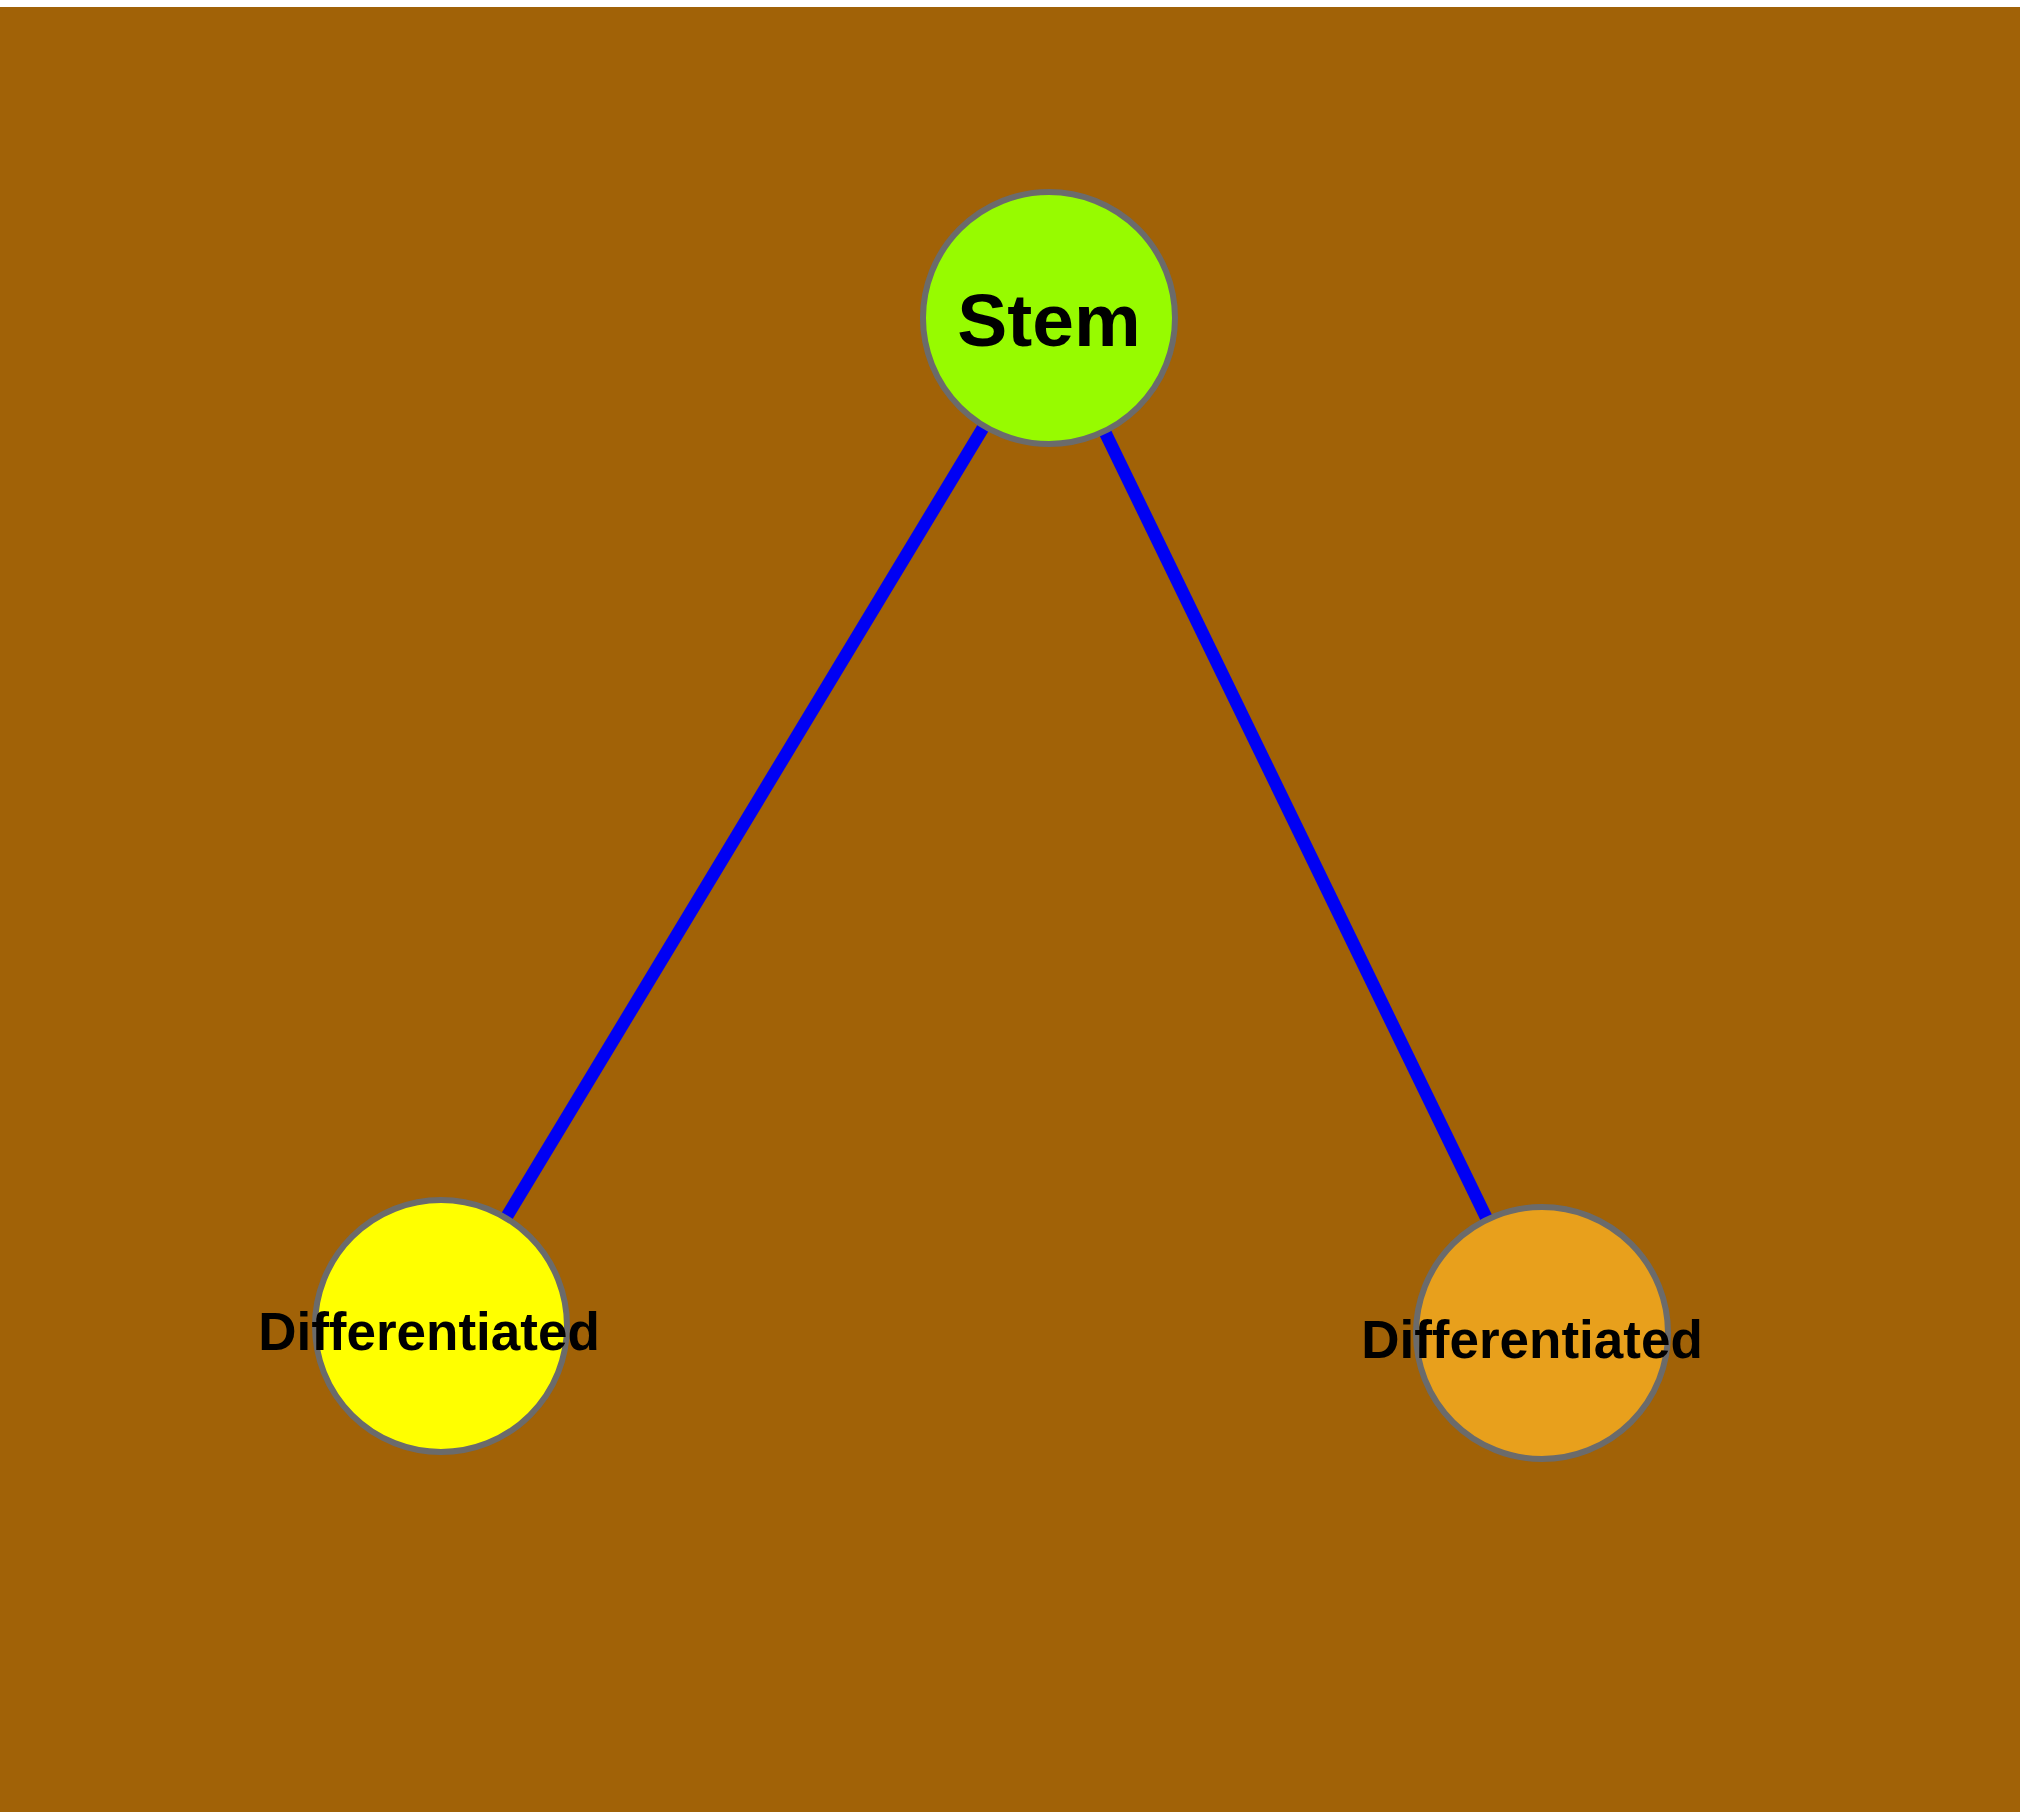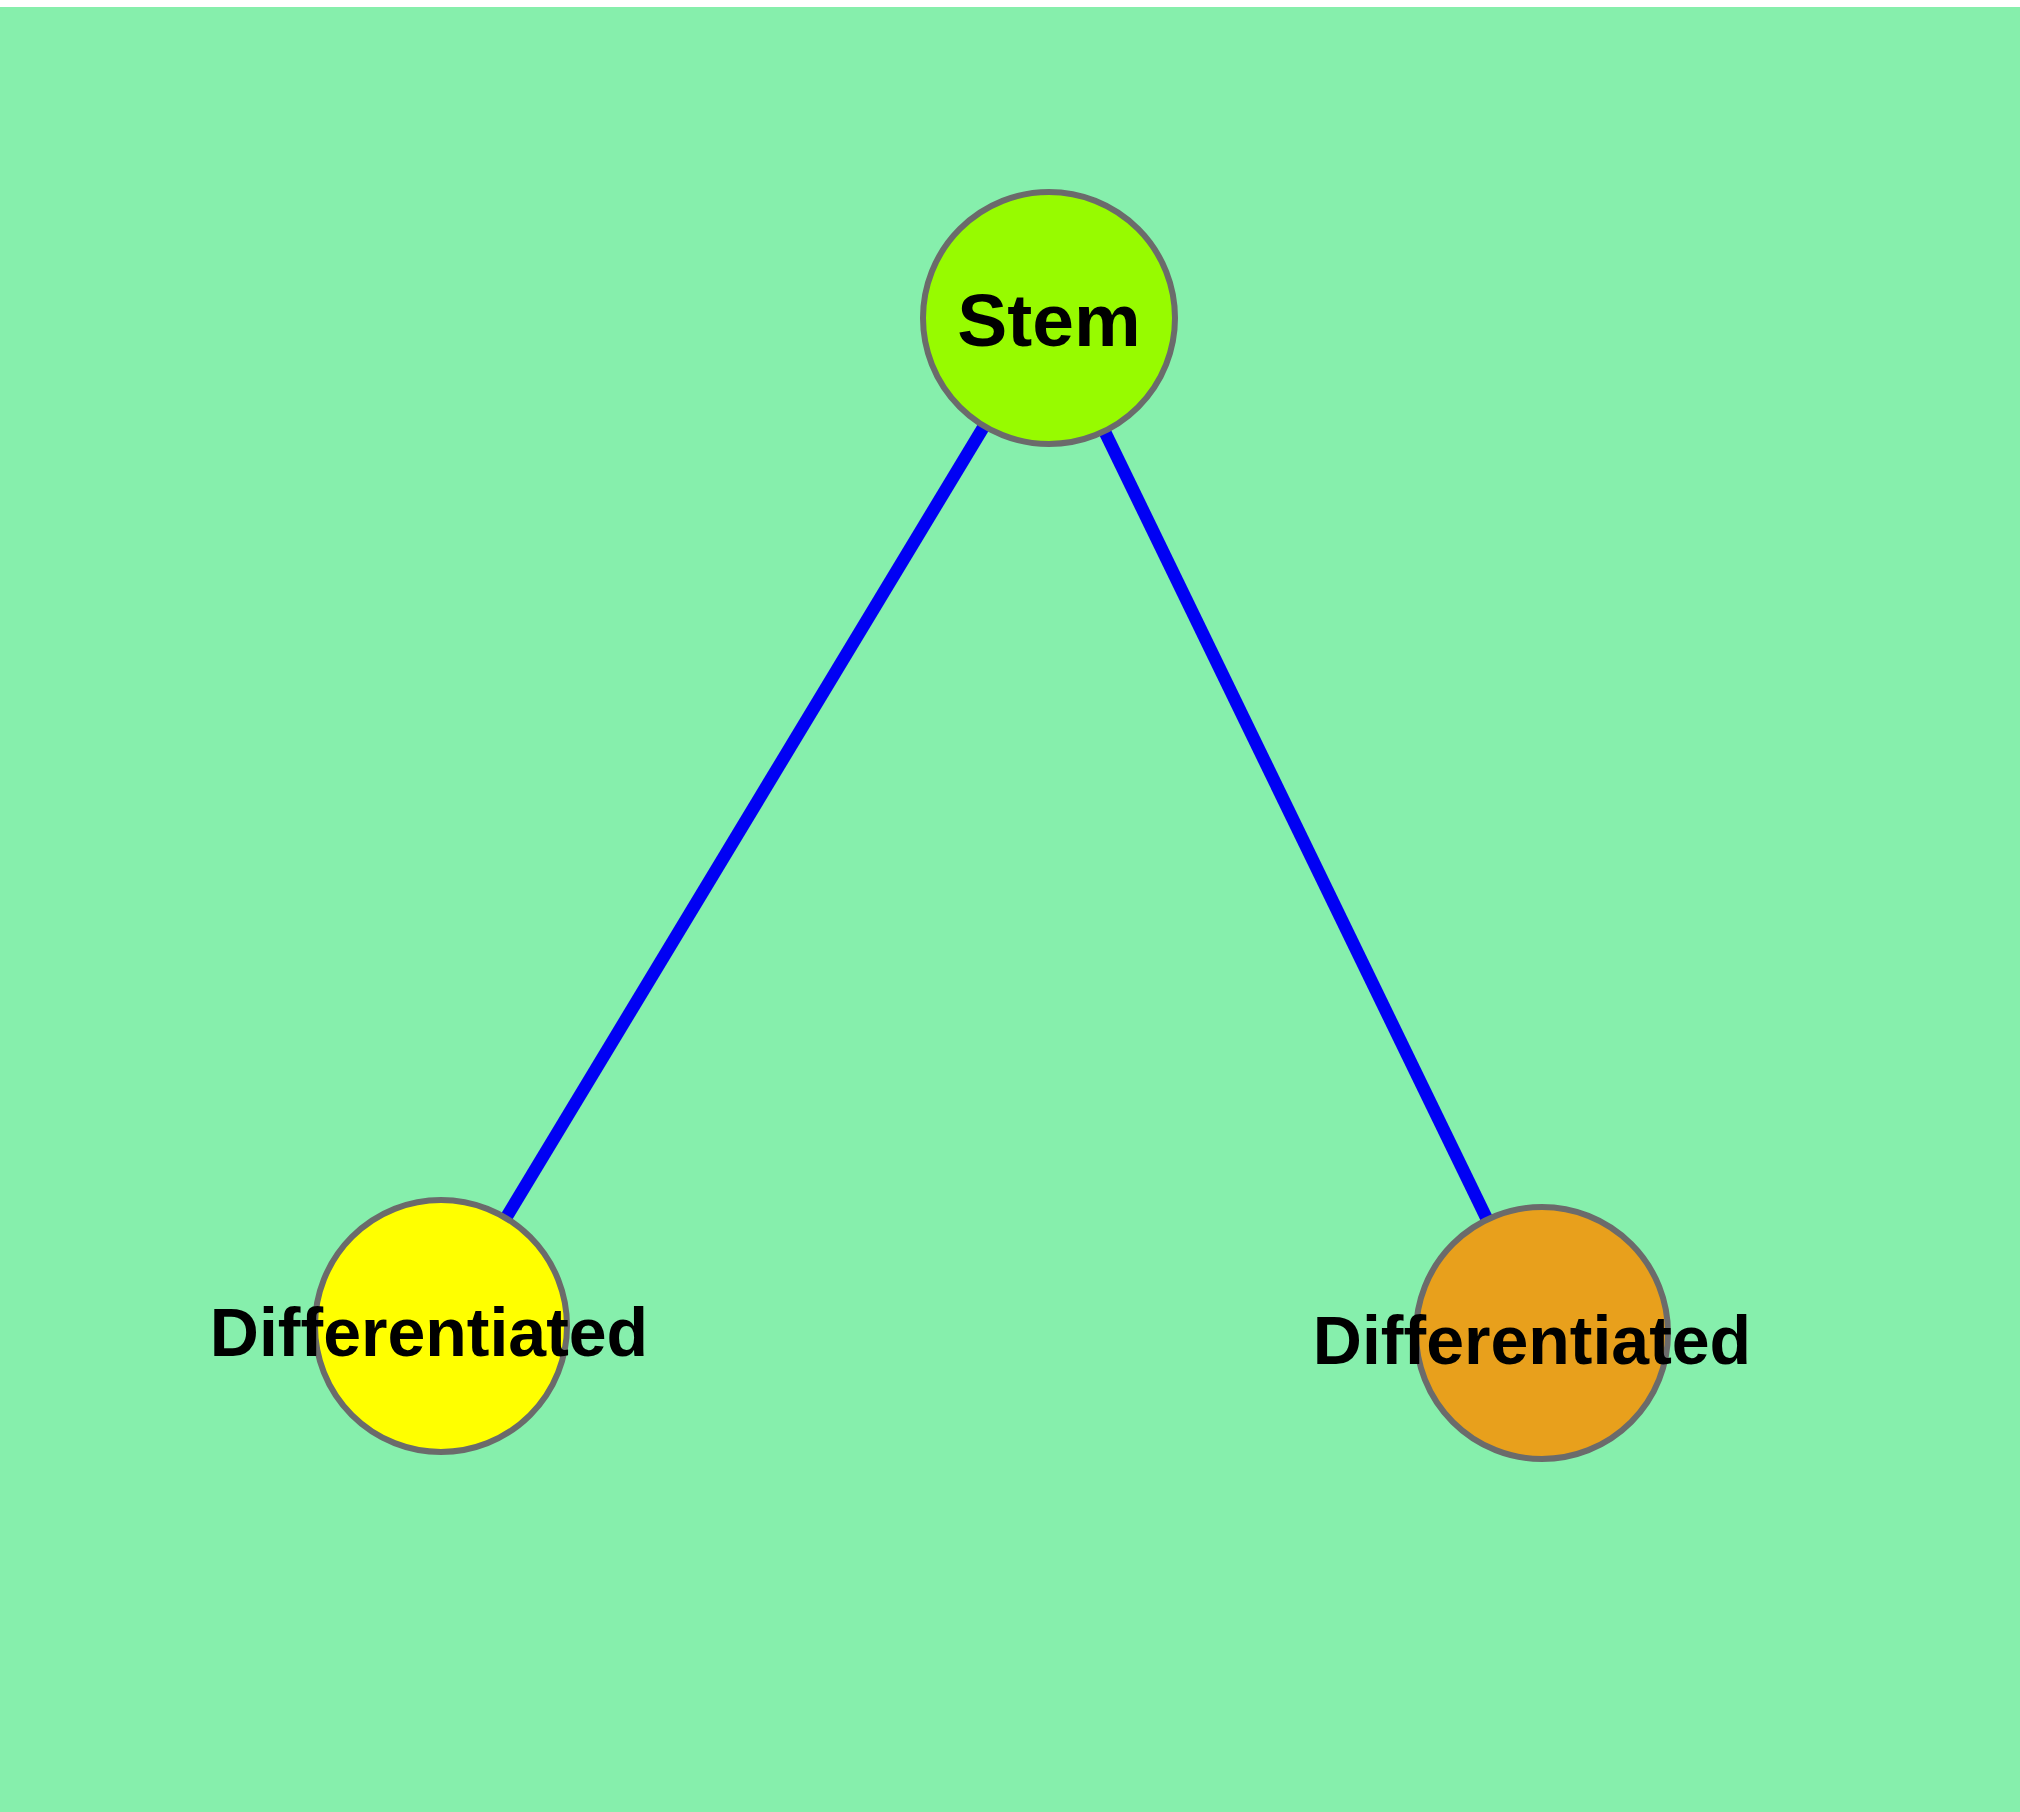--- a/index.html
+++ b/index.html
@@ -51,39 +51,39 @@
     font-weight: bold;
     z-index: 3;
   }
   .label-stem {
     left: 1049px;
     top: 320px;
     font-size: 75px;
     line-height: 85px;
   }
   .label-two-line {
-    font-size: 68px;
+    font-size: 53px;
     line-height: 92px;
   }
   .label-type-a {
     left: 429px;
     top: 1332px;
   }
   .label-type-b {
     left: 1532px;
     top: 1340px;
   }
   .label-line {
     display: block;
   }
 </style>
 </head>
 <body>
 
-<div id="viewport" style="background-color: #86efac;">
+<div id="viewport" style="background-color: #a16207;">
 
   <div class="top-strip" style="background-color: rgb(255, 255, 255);"></div>
 
   <svg class="edges-layer" width="2021" height="1812" viewBox="0 0 2384 2138">
     <line x1="1238" y1="375" x2="520" y2="1564" stroke-width="15" style="stroke: rgb(0, 0, 244);"></line>
     <line x1="1238" y1="375" x2="1819" y2="1572" stroke-width="15" style="stroke: rgb(0, 0, 244);"></line>
   </svg>
 
   <div class="node" style="left: 920px; top: 189px; background-color: rgb(151, 251, 0); border-color: rgb(107, 107, 107);"></div>
 

